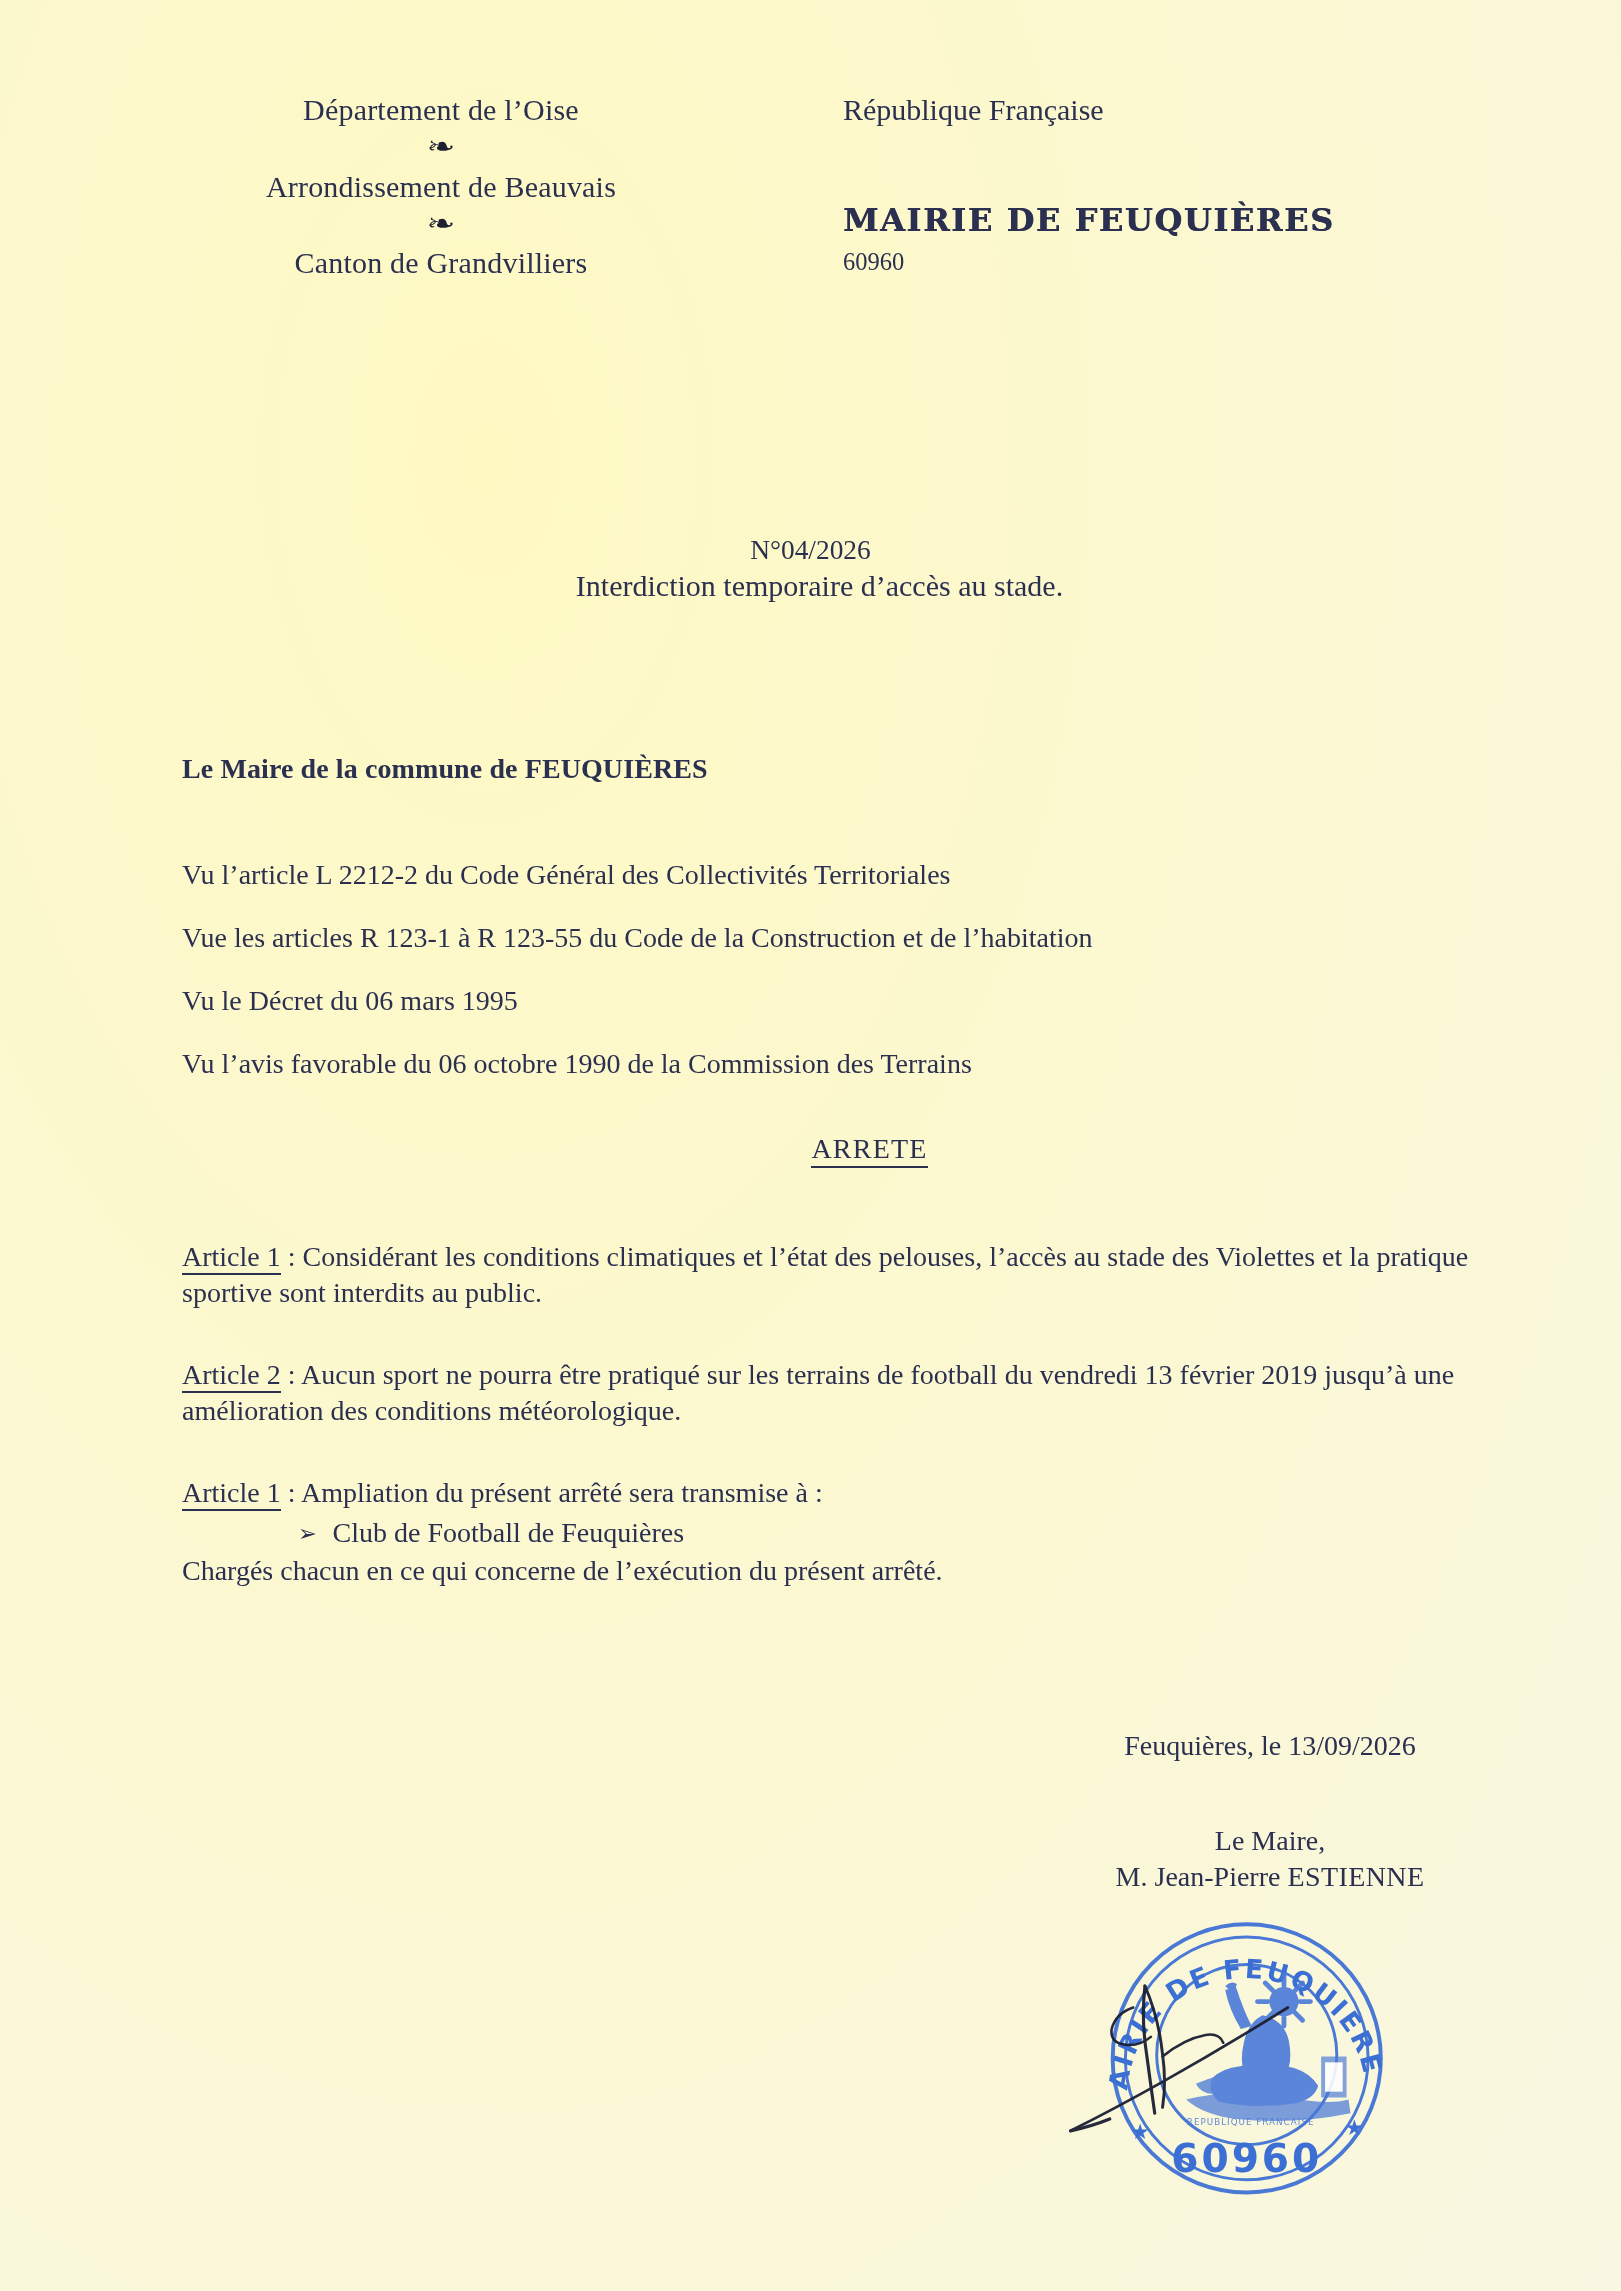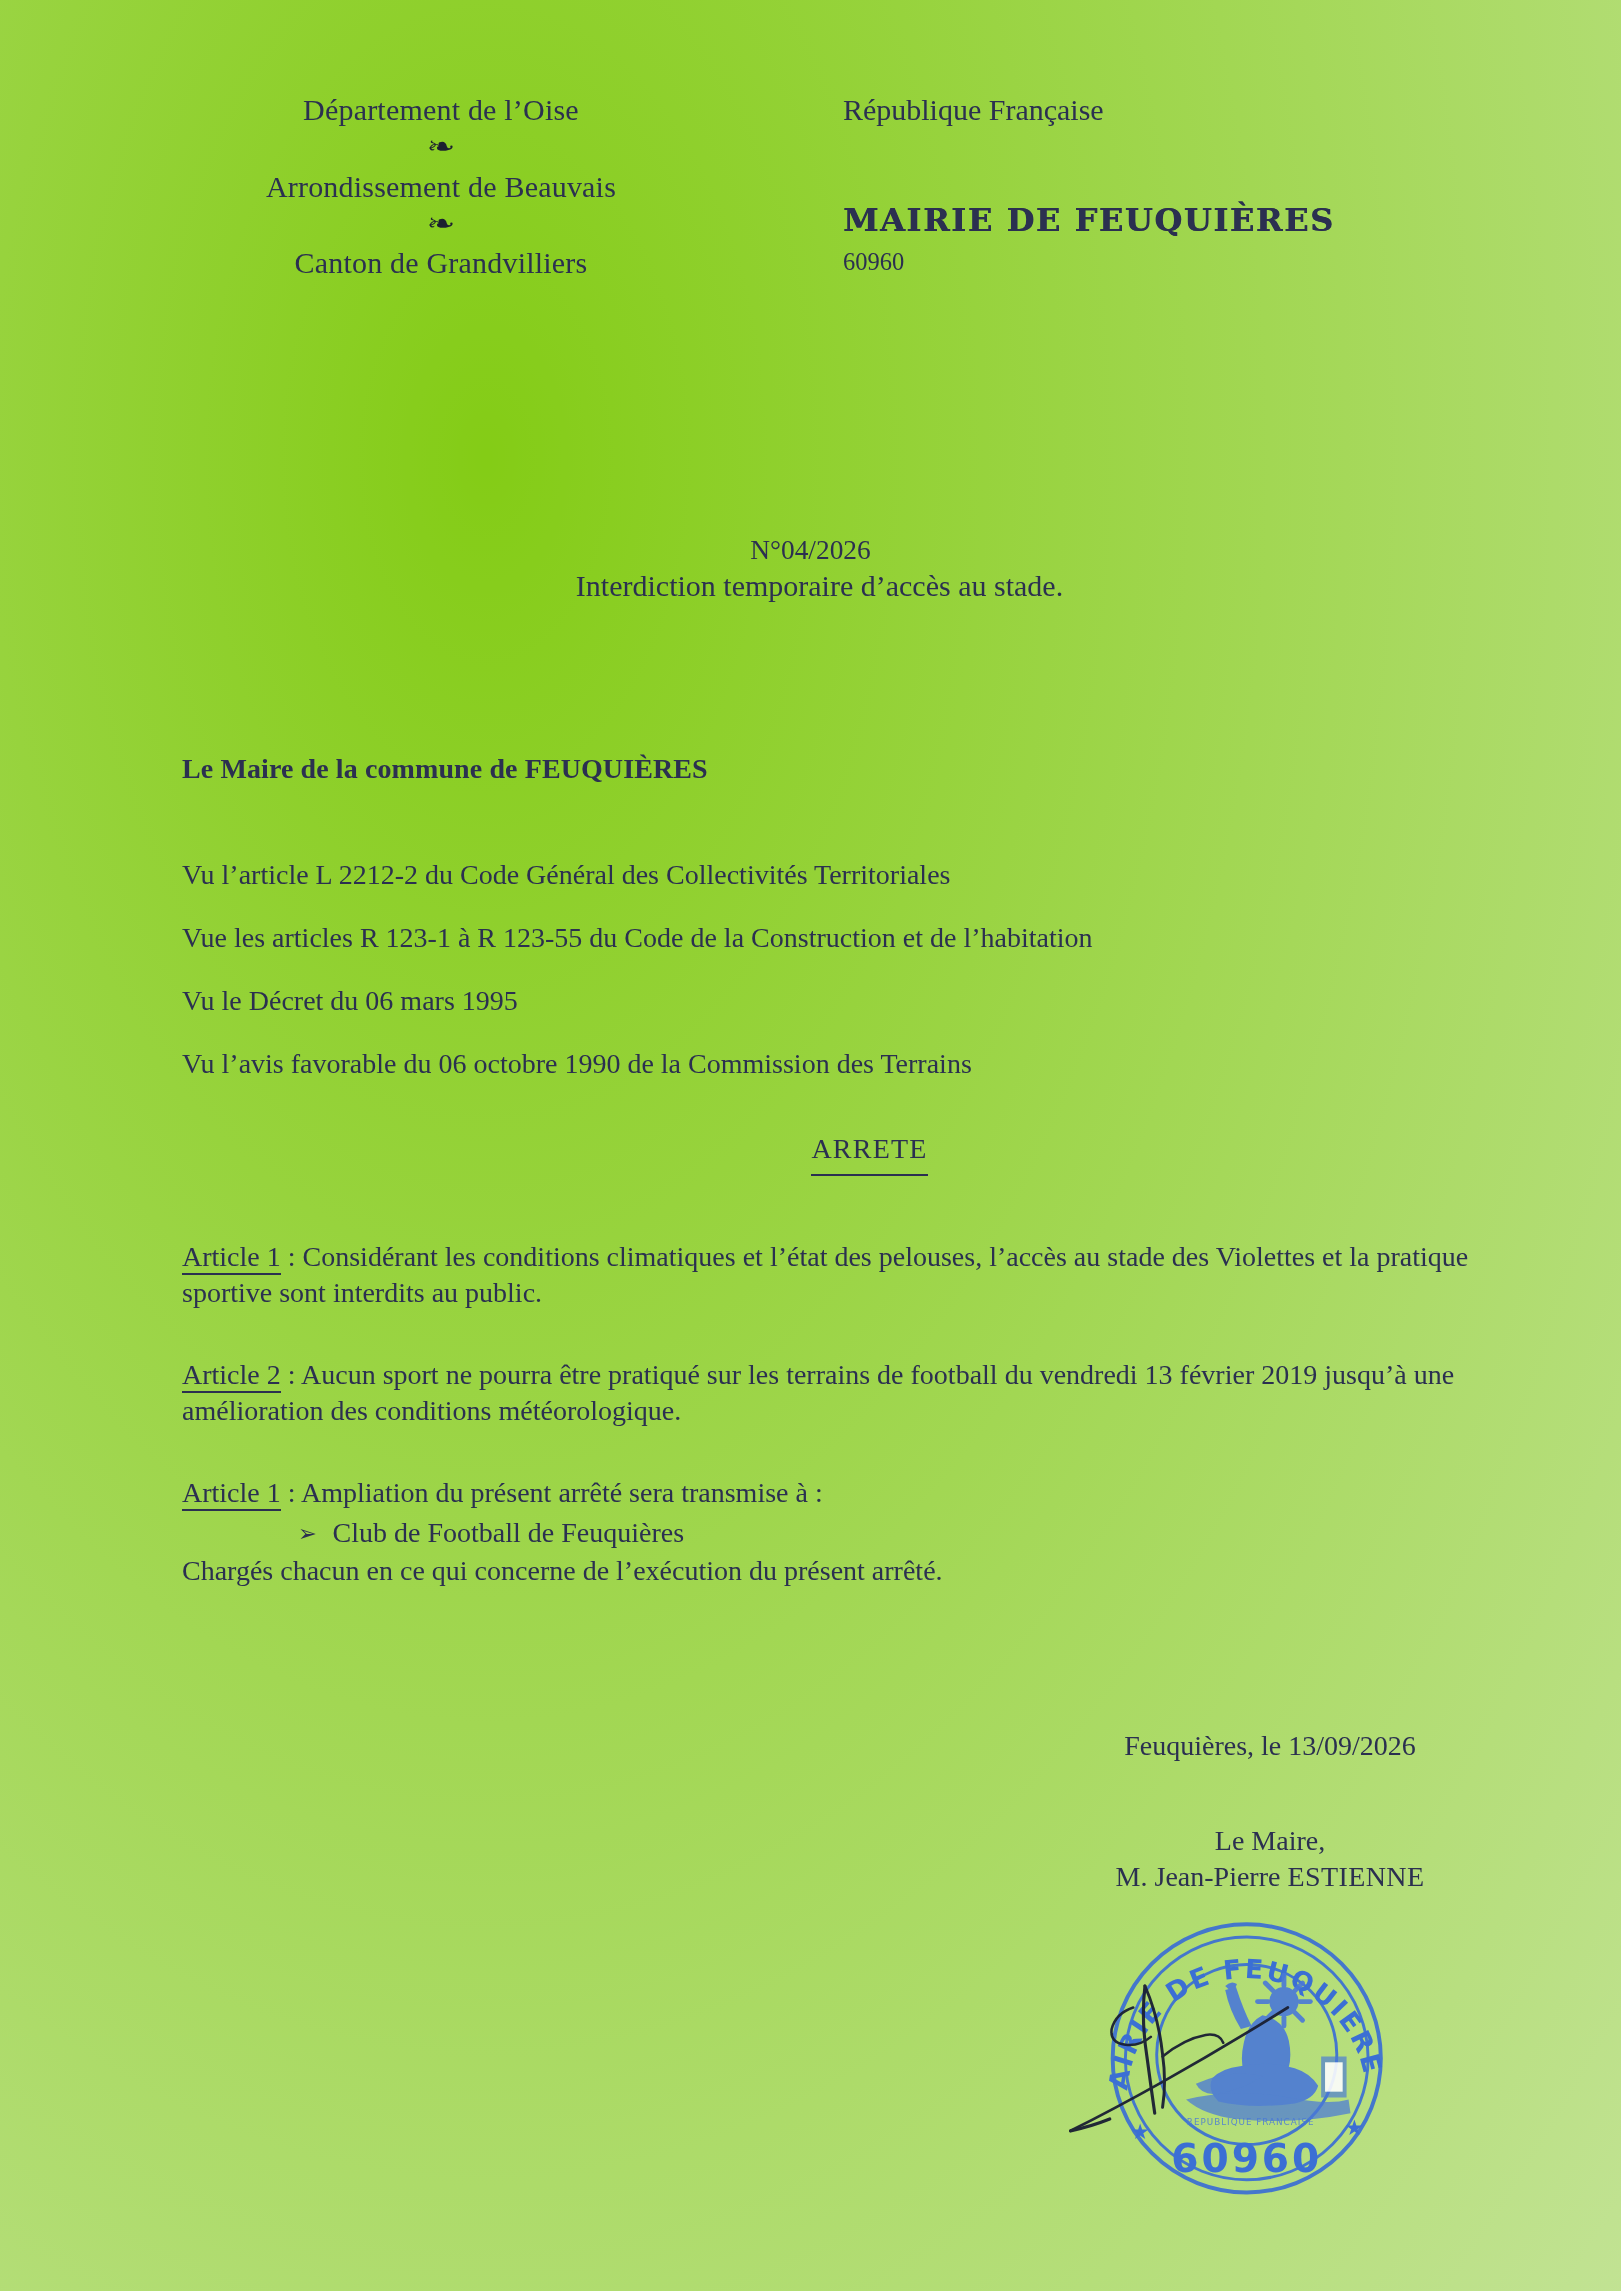--- a/index.html
+++ b/index.html
@@ -7,21 +7,21 @@
     margin: 0;
     padding: 0;
     background: #ffffff;
   }
 
   .page {
     position: relative;
     width: 1621px;
     height: 2292px;
     margin: 0 auto;
-    background: #84cc16;
+    background: #fef9c3;
     color: #2b3050;
     font-family: "Liberation Serif", "DejaVu Serif", serif;
     overflow: hidden;
     text-decoration: underline;
   }
 
   
   .page::before {
     content: "";
     position: absolute;
@@ -137,21 +137,21 @@
 
   .arrete-heading {
     text-align: center;
     margin: 55px 0 0 0;
     padding-left: 59px;
   }
   .arrete-heading span {
     font-size: 28px;
     letter-spacing: 1.2px;
     border-bottom: 2px solid #2b3050;
-    padding-bottom: 10px;
+    padding-bottom: 2px;
     margin-left: 24px;
   }
 
   .articles { margin-top: 74px; }
 
   .article {
     font-size: 28px;
     line-height: 1.30;
     margin-bottom: 45px;
     text-align: left;

